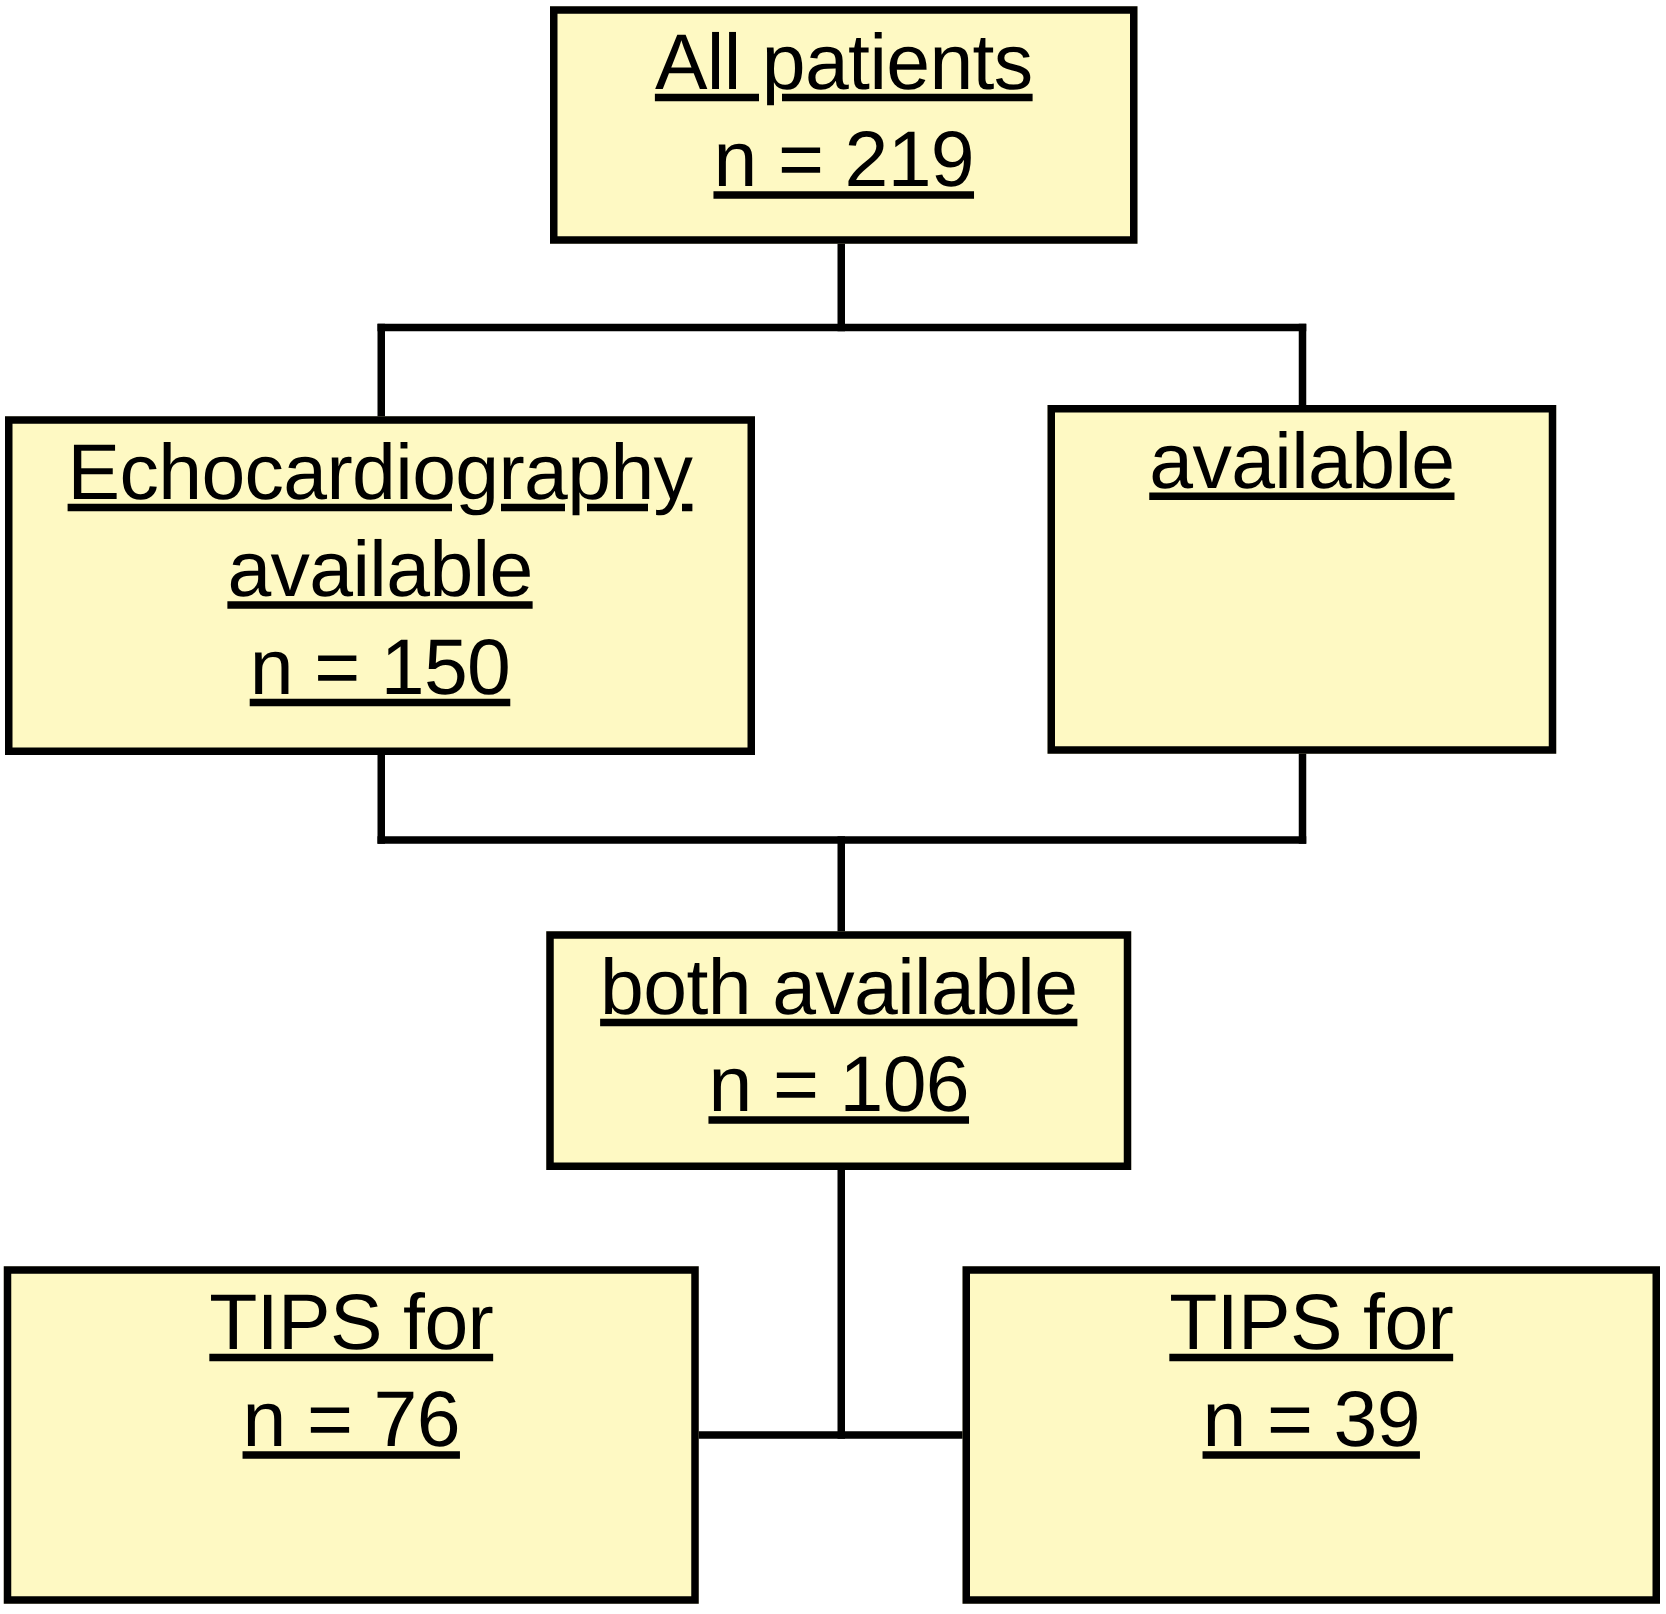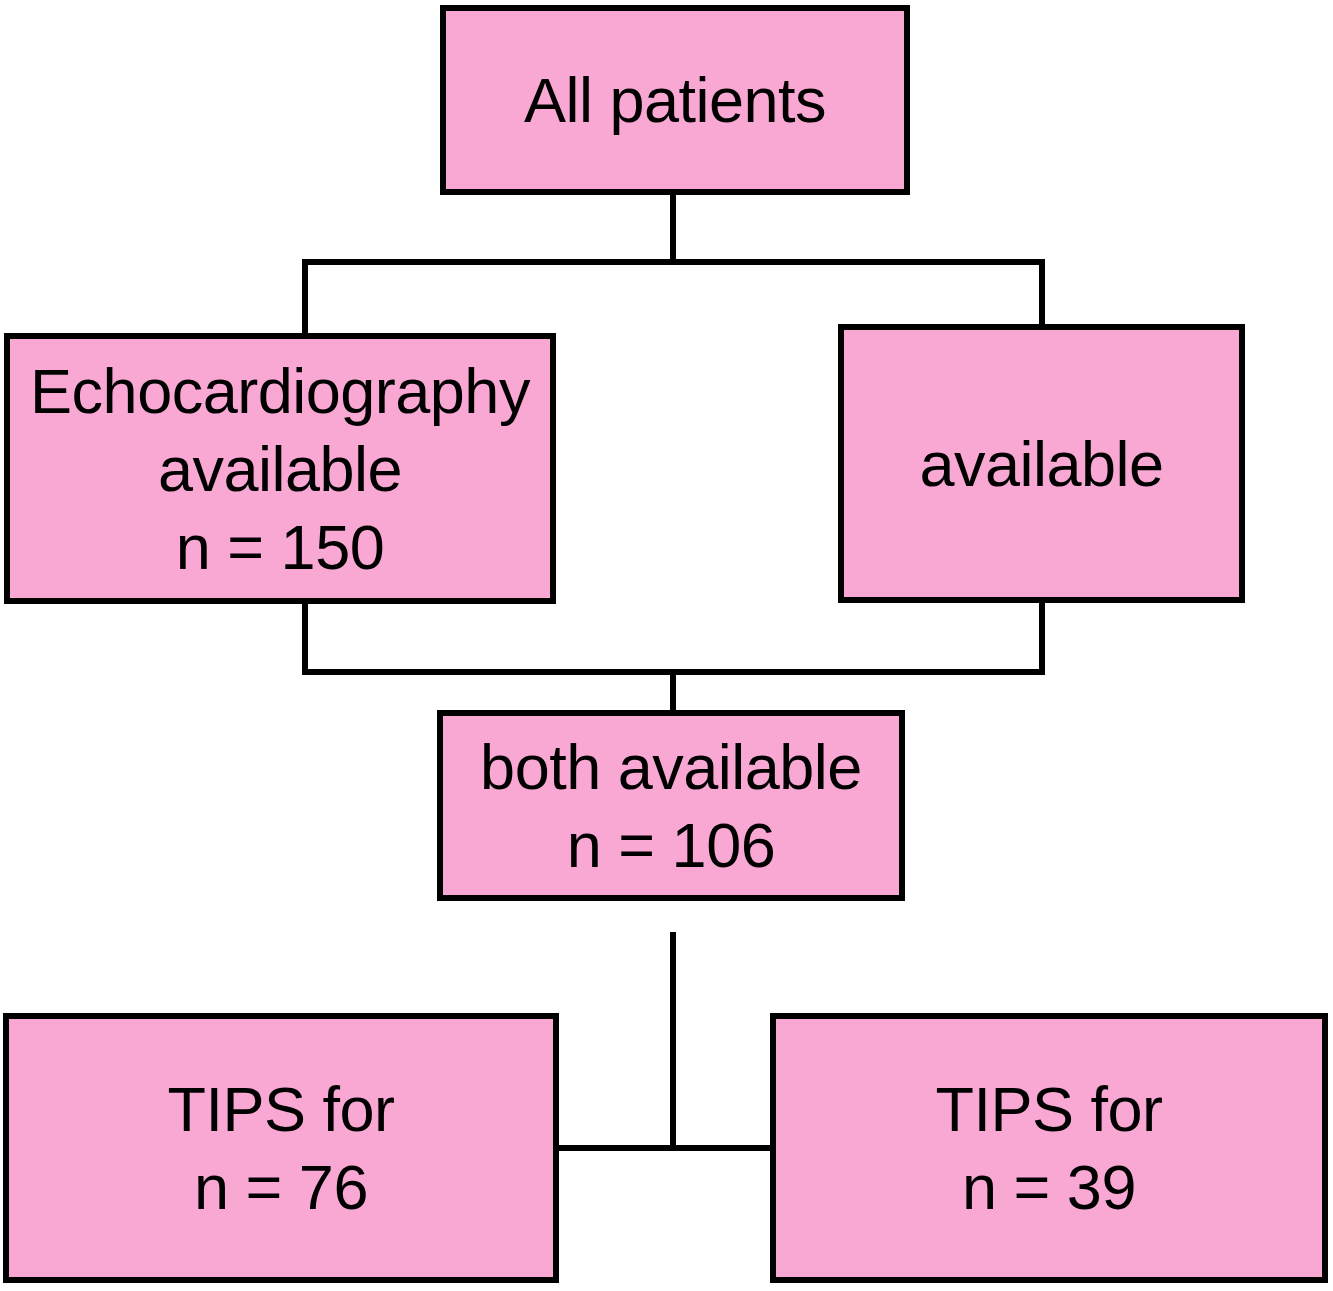--- a/index.html
+++ b/index.html
@@ -12,47 +12,47 @@
     width: 1333px;
     height: 1291px;
     background: #ffffff;
     font-family: "Liberation Sans", sans-serif;
     overflow: hidden;
   }
   .node {
     position: absolute;
     box-sizing: border-box;
     border: 6px solid #000000;
-    background: #f9a8d4;
+    background: #fef9c3;
     display: flex;
     flex-direction: column;
     align-items: center;
-    justify-content: center;
     z-index: 2;
+    text-decoration: underline;
   }
   .node .line {
     display: block;
     color: #000000;
     font-size: 63px;
     line-height: 78px;
     font-weight: 400;
     white-space: nowrap;
     text-align: center;
     letter-spacing: -0.5px;
   }
   .connector {
     position: absolute;
     background: #000000;
     z-index: 1;
   }
   
   #node-all-patients      { left: 440px;  top: 5px;    width: 470px; height: 190px; }
-  #node-echo              { left: 4px;    top: 333px;  width: 552px; height: 271px; }
+  #node-echo              { left: 4px;    top: 333px;  width: 600px; height: 271px; }
   #node-ntprobnp          { left: 838px;  top: 324px;  width: 407px; height: 279px; }
-  #node-both              { left: 437px;  top: 710px;  width: 468px; height: 191px; }
+  #node-both              { left: 437px;  top: 745px;  width: 468px; height: 191px; }
   #node-tips-ascites      { left: 3px;    top: 1013px; width: 556px; height: 270px; }
   #node-tips-variceal     { left: 770px;  top: 1013px; width: 558px; height: 270px; }
   
   #conn-top-stem          { left: 670px;  top: 193px;  width: 6px;   height: 72px;  }
   #conn-split-bar         { left: 302px;  top: 259px;  width: 743px; height: 6px;   }
   #conn-split-left        { left: 302px;  top: 259px;  width: 6px;   height: 78px;  }
   #conn-split-right       { left: 1039px; top: 259px;  width: 6px;   height: 69px;  }
   #conn-merge-left        { left: 302px;  top: 600px;  width: 6px;   height: 75px;  }
   #conn-merge-right       { left: 1039px; top: 600px;  width: 6px;   height: 75px;  }
   #conn-merge-bar         { left: 302px;  top: 669px;  width: 743px; height: 6px;   }
@@ -71,20 +71,21 @@
   <div class="connector" id="conn-split-right"></div>
   <div class="connector" id="conn-merge-left"></div>
   <div class="connector" id="conn-merge-right"></div>
   <div class="connector" id="conn-merge-bar"></div>
   <div class="connector" id="conn-merge-stem"></div>
   <div class="connector" id="conn-bottom-stem"></div>
   <div class="connector" id="conn-bottom-bar"></div>
 
   <div class="node" id="node-all-patients">
     <span class="line">All patients</span>
+    <span class="line">n = 219</span>
   </div>
 
   <div class="node" id="node-echo">
     <span class="line">Echocardiography</span>
     <span class="line">available</span>
     <span class="line">n = 150</span>
   </div>
 
   <div class="node" id="node-ntprobnp">
     <span class="line">available</span>

